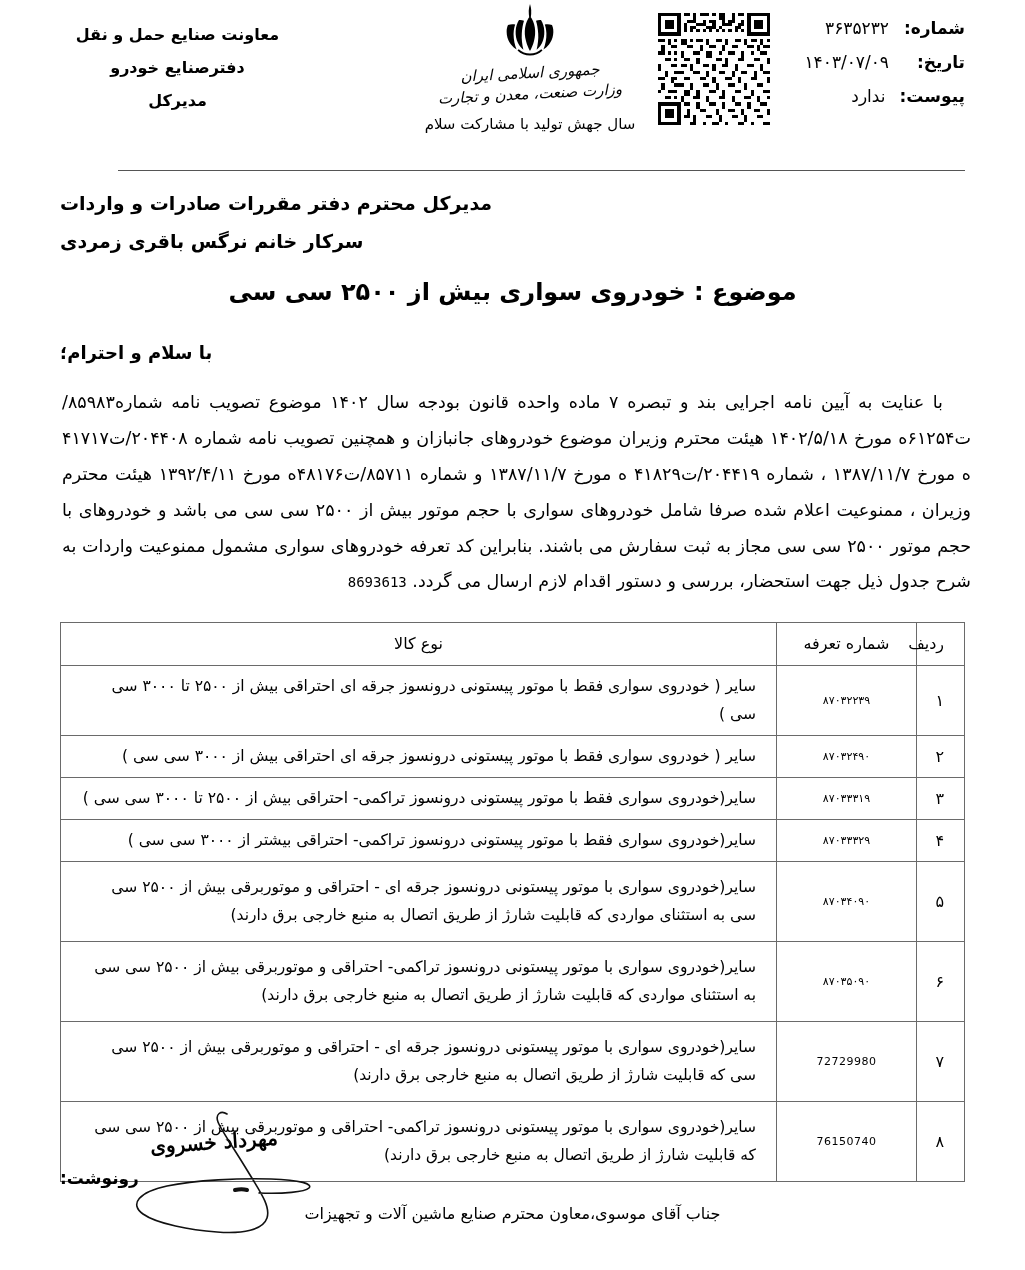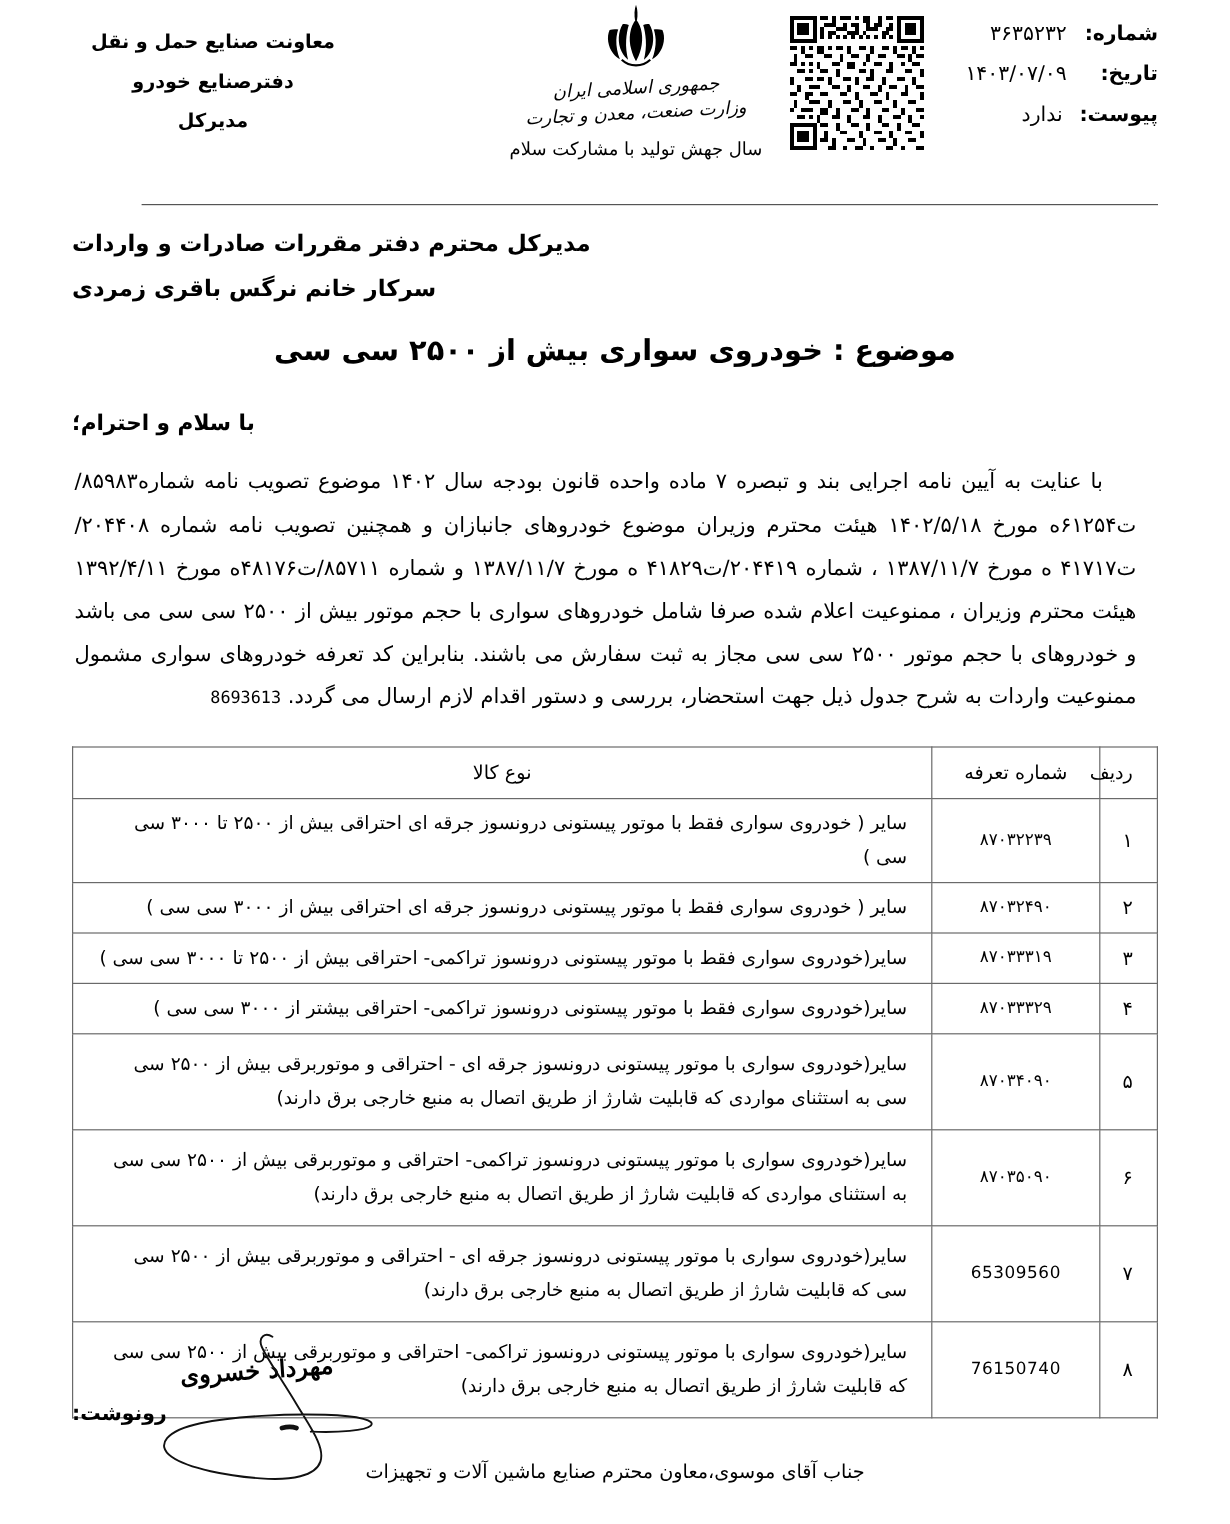--- a/index.html
+++ b/index.html
@@ -149,21 +149,21 @@
     right: 60px;
     text-align: left;
     font-size: 18px;
     font-weight: bold;
   }
 
   .body-text {
     position: absolute;
     top: 385px;
     left: 62px;
-    right: 78px;
+    right: 54px;
     font-size: 17.5px;
     line-height: 2.05;
     text-align: justify;
     text-align-last: right;
     direction: rtl;
     text-indent: 28px;
   }
   .body-text .docnum {
     font-family: "DejaVu Sans Mono", "Liberation Mono", monospace;
     font-size: 14px;
@@ -194,21 +194,21 @@
   table.tariff th {
     font-weight: normal;
     text-align: center;
     font-size: 16px;
     height: 40px;
   }
   table.tariff .col-radif { width: 48px; text-align: center; }
   table.tariff .col-code  { width: 140px; text-align: center; letter-spacing: 0.5px; }
   table.tariff .col-name  { text-align: right; line-height: 1.85; }
   table.tariff td.col-radif { font-size: 16px; }
-  table.tariff td.col-code  { font-size: 14px; }
+  table.tariff td.col-code  { font-size: 11px; }
   table.tariff tr.tall td { height: 80px; }
   table.tariff tr.short td { height: 42px; }
 
   
   .sig-block {
     position: absolute;
     top: 1108px;
     left: 95px;
     width: 330px;
     height: 150px;
@@ -236,21 +236,21 @@
     position: absolute;
     top: 1168px;
     right: 60px;
     left: 60px;
     direction: rtl;
     text-align: left;
   }
   .cc-title {
     font-size: 17px;
     font-weight: bold;
-    margin-bottom: 29px;
+    margin-bottom: 16px;
     text-align: left;
   }
   .cc-item {
     font-size: 16px;
     text-align: center;
     white-space: nowrap;
   }
 </style>
 </head>
 <body>
@@ -543,21 +543,21 @@
             <td class="col-code">۸۷۰۳۴۰۹۰</td>
             <td class="col-name">سایر(خودروی سواری با موتور پیستونی درونسوز جرقه ای - احتراقی و موتوربرقی بیش از ۲۵۰۰ سی سی به استثنای مواردی که قابلیت شارژ از طریق اتصال به منبع خارجی برق دارند)</td>
           </tr>
           <tr class="tall">
             <td class="col-radif">۶</td>
             <td class="col-code">۸۷۰۳۵۰۹۰</td>
             <td class="col-name">سایر(خودروی سواری  با موتور پیستونی درونسوز تراکمی- احتراقی و موتوربرقی بیش از ۲۵۰۰ سی سی به استثنای مواردی که قابلیت شارژ از طریق اتصال به منبع خارجی برق دارند)</td>
           </tr>
           <tr class="tall">
             <td class="col-radif">۷</td>
-            <td class="col-code">65309560</td>
+            <td class="col-code">72729980</td>
             <td class="col-name">سایر(خودروی سواری با موتور پیستونی درونسوز جرقه ای - احتراقی و موتوربرقی بیش از ۲۵۰۰ سی سی که قابلیت شارژ از طریق اتصال به منبع خارجی برق دارند)</td>
           </tr>
           <tr class="tall">
             <td class="col-radif">۸</td>
             <td class="col-code">76150740</td>
             <td class="col-name">سایر(خودروی سواری با موتور پیستونی درونسوز تراکمی- احتراقی و موتوربرقی بیش از ۲۵۰۰ سی سی که قابلیت شارژ از طریق اتصال به منبع خارجی برق دارند)</td>
           </tr>
         </tbody>
     </table>
   </div>

